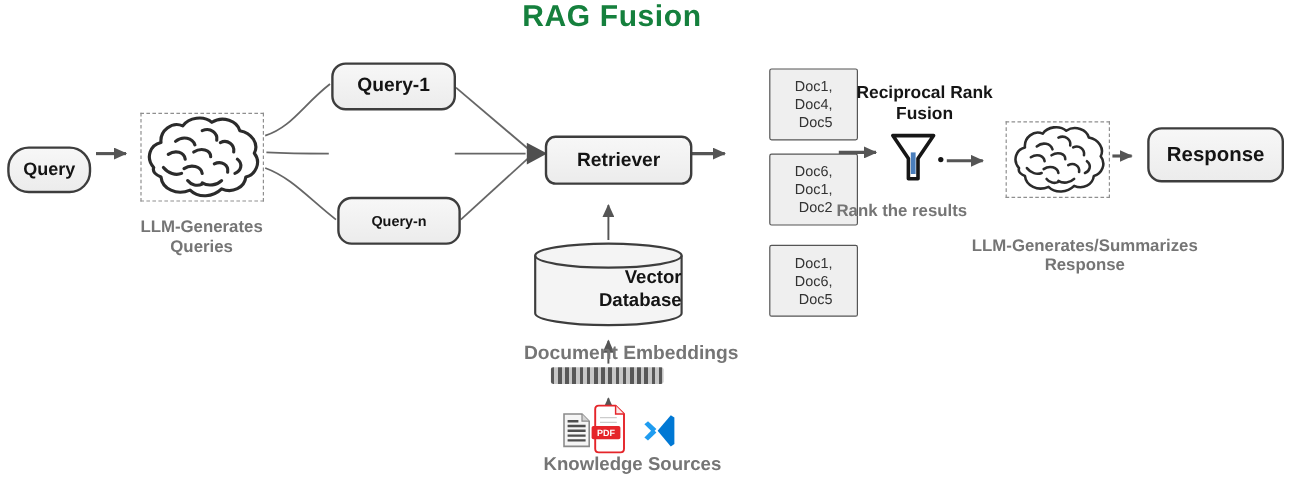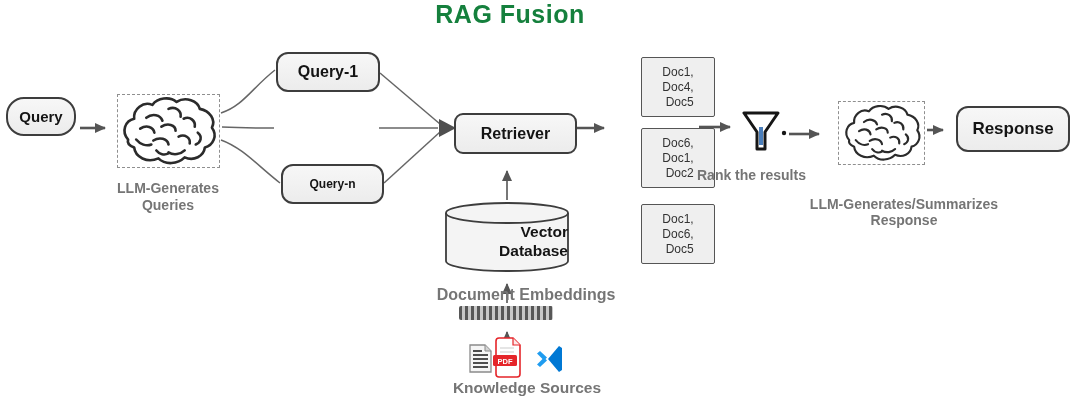--- a/index.html
+++ b/index.html
@@ -18,21 +18,21 @@
     text-align: center; font-size: 25px; font-weight: bold; color: #15803d;
     letter-spacing: 0.5px;
   }
   .box {
     position: absolute;
     background: linear-gradient(#f7f7f7, #ececec);
     border: 2px solid #3d3d3d;
     display: flex; align-items: center; justify-content: center;
     font-weight: bold; color: #141414; text-align: center;
   }
-  .box-query    { left: 6px;   top: 97px; width: 70px;  height: 39px; border-radius: 18px; font-size: 15px; }
+  .box-query    { left: 6px;   top: 122px; width: 70px;  height: 39px; border-radius: 18px; font-size: 15px; }
   .box-q1       { left: 276px; top: 52px;  width: 104px; height: 40px; border-radius: 12px; font-size: 16px; }
   .box-q2       { left: 276px; top: 108px; width: 103px; height: 41px; border-radius: 12px; font-size: 16px; }
   .box-qn       { left: 281px; top: 164px; width: 103px; height: 40px; border-radius: 12px; font-size: 12px; }
   .box-retriever{ left: 454px; top: 113px; width: 123px; height: 41px; border-radius: 9px;  font-size: 16px; }
   .box-response { left: 956px; top: 106px; width: 114px; height: 46px; border-radius: 12px; font-size: 17px; }
   .doc-box {
     position: absolute; left: 617px; width: 74px; height: 60px;
     background: #efefef; border: 1.6px solid #555;
     border-radius: 2px;
     display: flex; align-items: center; justify-content: center;
@@ -172,20 +172,22 @@
 Doc2</div>
   <div class="doc-box doc-box-3">Doc1,
 Doc6,
 Doc5</div>
 
   <div class="dashed-frame brain1-frame"></div>
   <div class="dashed-frame brain2-frame"></div>
 
   <div class="caption cap-llm-queries">LLM-Generates
 Queries</div>
+  <div class="caption cap-rrf">Reciprocal Rank
+Fusion</div>
   <div class="caption cap-rank">Rank the results</div>
   <div class="caption cap-llm-response">LLM-Generates/Summarizes
 Response</div>
   <div class="caption cap-embeddings">Document Embeddings</div>
   <div class="caption cap-knowledge">Knowledge Sources</div>
 
   <div class="vector-db-label">Vector
 Database</div>
   <div class="barcode"></div>
 

